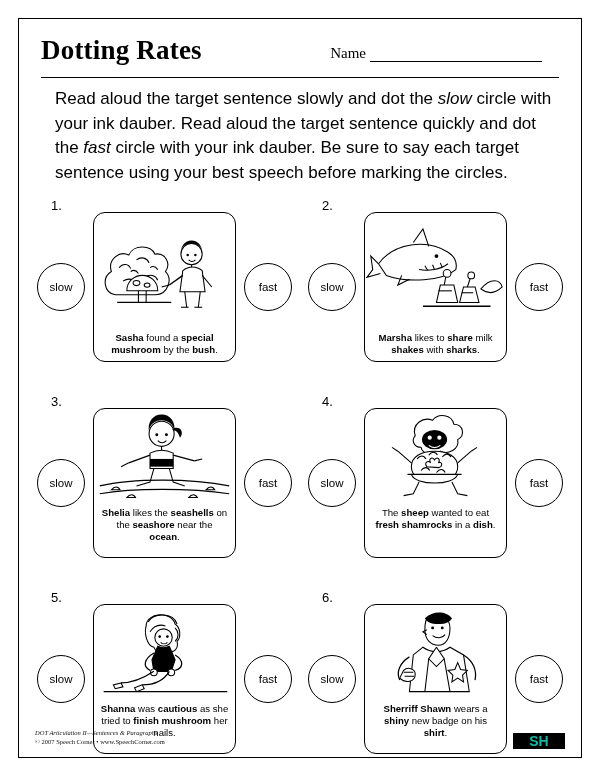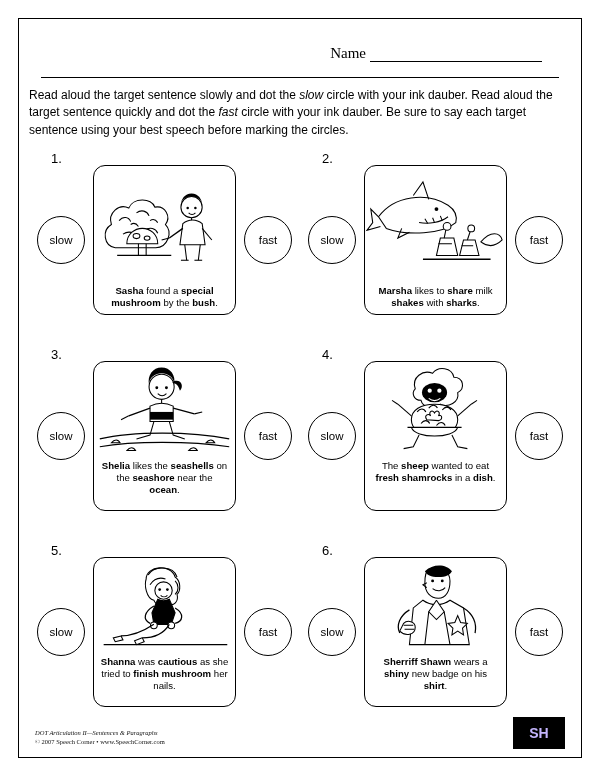--- a/index.html
+++ b/index.html
@@ -56,22 +56,22 @@
     width: 172px;
     border-bottom: 1.2px solid #000;
     height: 15px;
   }
   .hr {
     margin: 2px 22px 0 22px;
     border-top: 1.2px solid #000;
   }
   
   .instructions {
-    margin: 9px 22px 0 10px;
-    font-size: 12px;
+    margin: 9px 22px 0 36px;
+    font-size: 17px;
     line-height: 1.45;
     font-family: "Liberation Sans", sans-serif;
   }
   .instructions i { font-style: italic; }
   
   .grid {
     margin: 12px 10px 0 10px;
     display: grid;
     grid-template-columns: 1fr 1fr;
     grid-auto-rows: 196px;
@@ -161,37 +161,38 @@
     text-align: center;
     font-family: "Liberation Serif", serif;
     font-weight: bold;
     font-size: 14px;
   }
   .tag {
     position: absolute;
     right: 16px;
     bottom: 2px;
     width: 52px;
-    height: 32px;
+    height: 16px;
     background: #000;
-    color: #c4b5fd;
+    color: #14b8a6;
     display: flex;
     align-items: center;
     justify-content: center;
     font-weight: bold;
     font-size: 14px;
     font-family: "Liberation Sans", sans-serif;
   }
 </style>
 </head>
 <body>
 
 <div class="page">
 
   <div class="header">
+    <div class="title">Dotting Rates</div>
     <div class="name-wrap">
       <span class="name-label">Name</span>
       <span class="name-line"></span>
     </div>
   </div>
   <div class="hr"></div>
 
   <div class="instructions">
     <span>Read aloud the target sentence slowly and dot the </span><i>slow</i><span> circle with your ink dauber.  Read aloud the target sentence quickly and dot the </span><i>fast</i><span> circle with your ink dauber.  Be sure to say each target sentence using your best speech before marking the circles.</span>
   </div>

